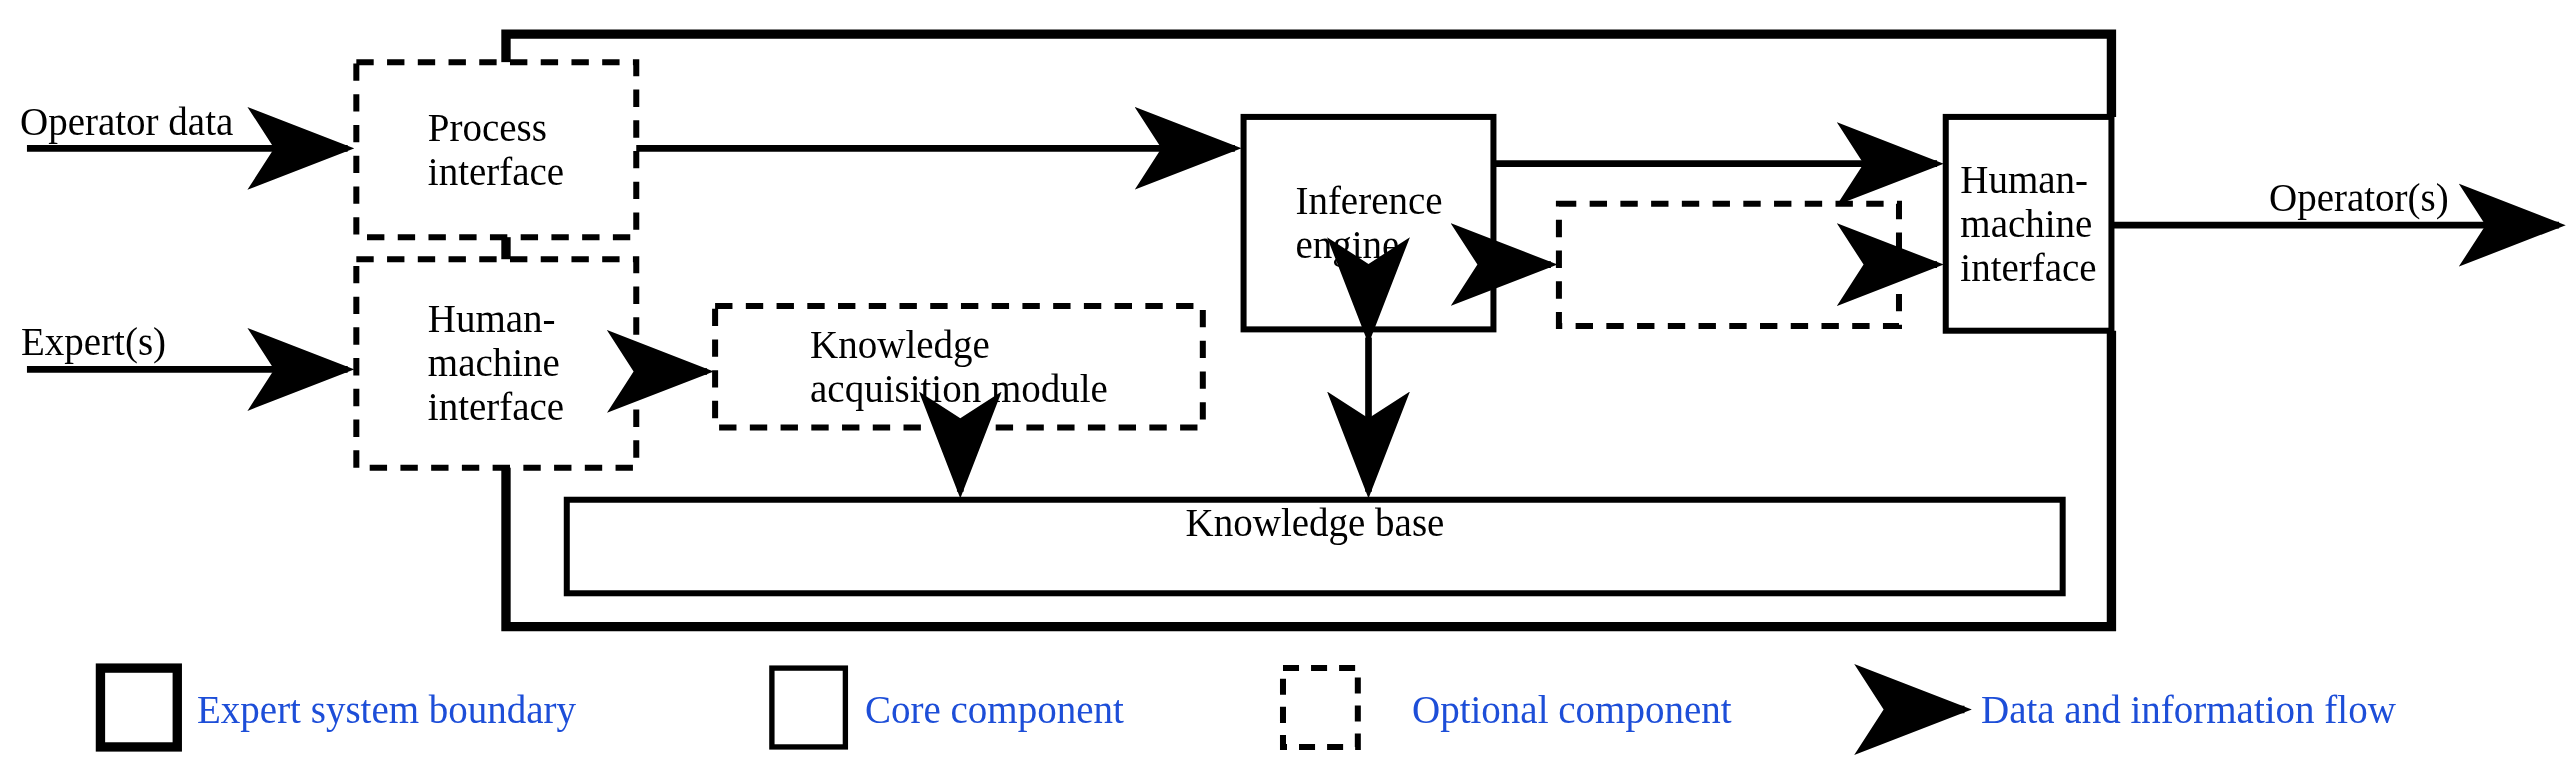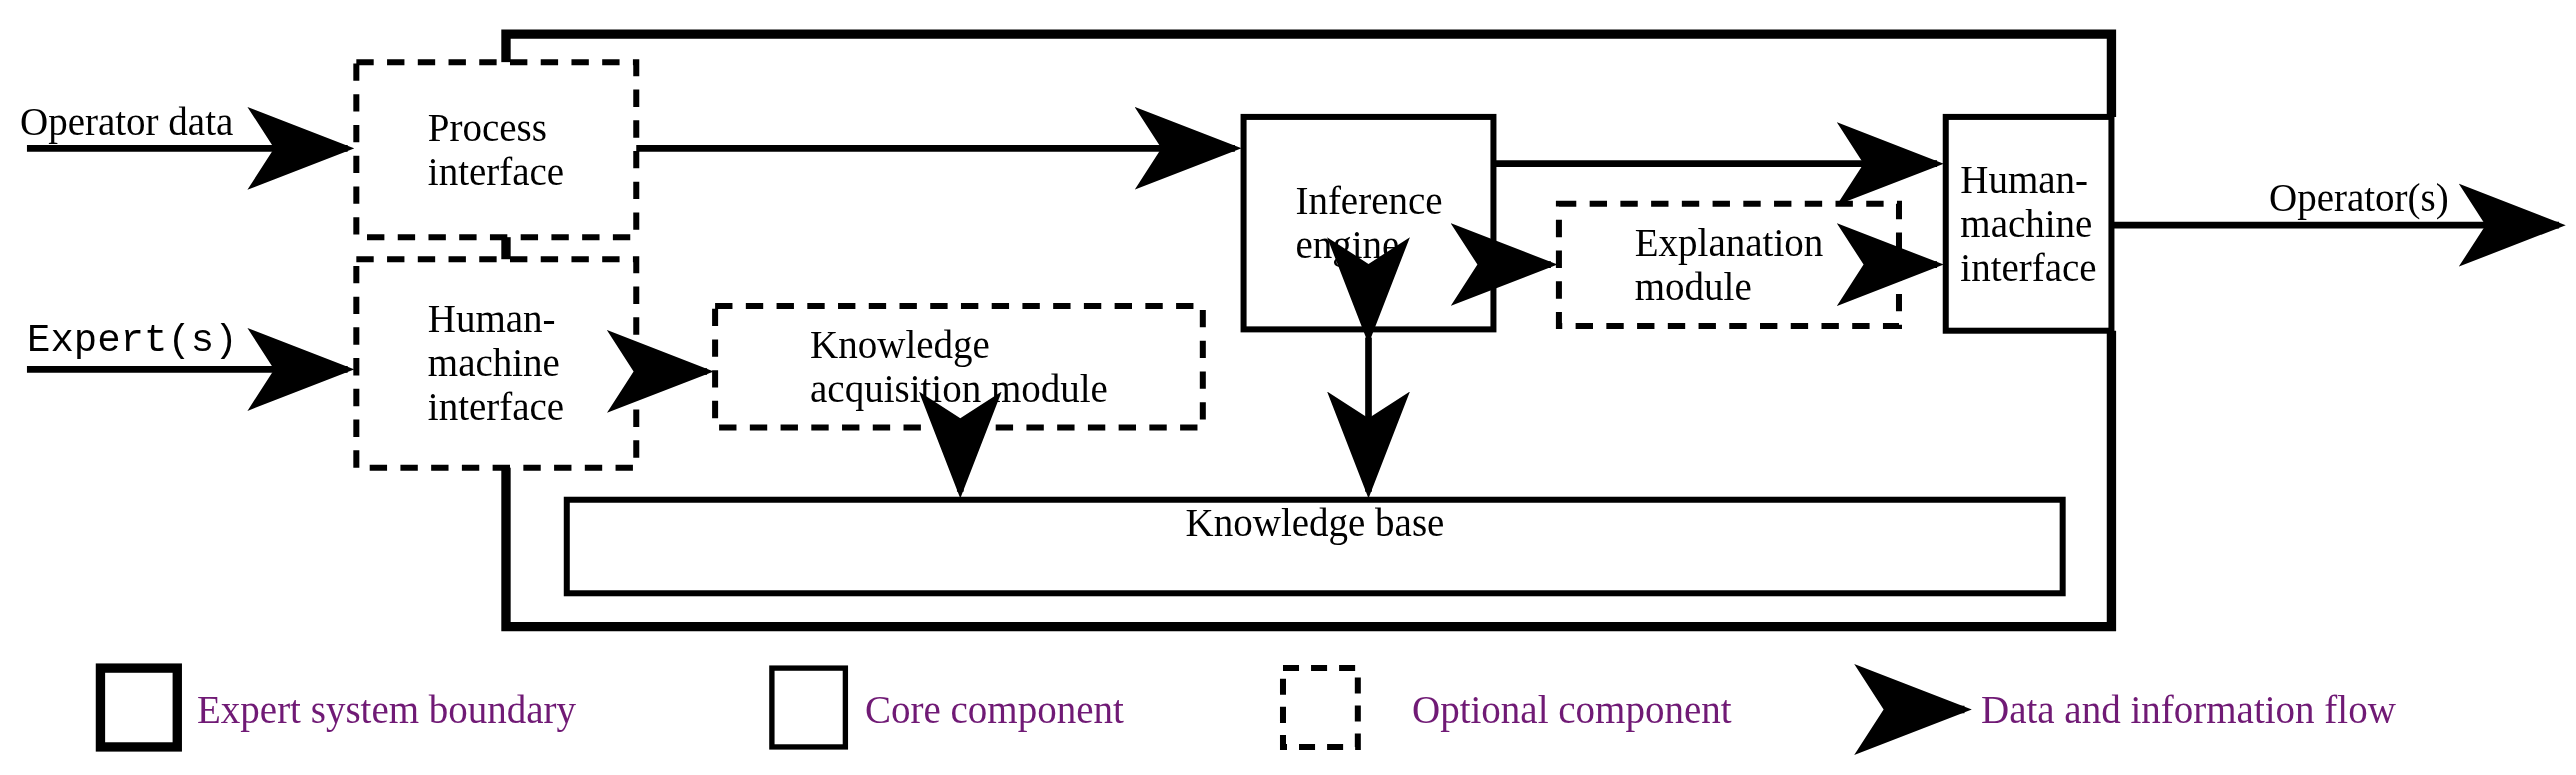--- a/index.html
+++ b/index.html
@@ -29,21 +29,21 @@
     position:absolute;
     font-family:"Liberation Serif","DejaVu Serif",serif;
     font-size:39px;
     color:#000000;
     white-space:nowrap;
   }
   .legend-label{
     position:absolute;
     font-family:"Liberation Serif","DejaVu Serif",serif;
     font-size:39px;
-    color:#701a75;
+    color:#1d4ed8;
     white-space:nowrap;
   }
 </style>
 </head>
 <body>
 
 <div id="root">
 
   <svg class="layer" viewBox="0 0 3855 1160">
     <defs>
@@ -108,32 +108,30 @@
   <div class="node-label" style="left:356px;top:259px;width:280px;height:208px;">Human-
 machine
 interface</div>
 
   <div class="node-label" style="left:1244px;top:117px;width:250px;height:212px;">Inference
 engine</div>
 
   <div class="node-label" style="left:715px;top:306px;width:488px;height:122px;">Knowledge
 acquisition module</div>
 
-  <div class="node-label" style="left:1559px;top:204px;width:340px;height:122px;">Explanation
-module</div>
 
   <div class="node-label" style="left:1941px;top:117px;width:175px;height:214px;">Human-
 machine
 interface</div>
 
   <div class="node-label" style="left:567px;top:476px;width:1496px;height:94px;">Knowledge base</div>
 
   <div class="edge-label" style="left:20px;top:99px;">Operator data</div>
 
-  <div class="edge-label" style="left:27px;top:319px;font-family:Liberation Mono, monospace;">Expert(s)</div>
+  <div class="edge-label" style="left:21px;top:319px;">Expert(s)</div>
 
   <div class="edge-label" style="left:2269px;top:175px;">Operator(s)</div>
 
   <div class="legend-label" style="left:197px;top:687px;">Expert system boundary</div>
 
   <div class="legend-label" style="left:865px;top:687px;">Core component</div>
 
   <div class="legend-label" style="left:1412px;top:687px;">Optional component</div>
 
   <div class="legend-label" style="left:1981px;top:687px;">Data and information flow</div>

